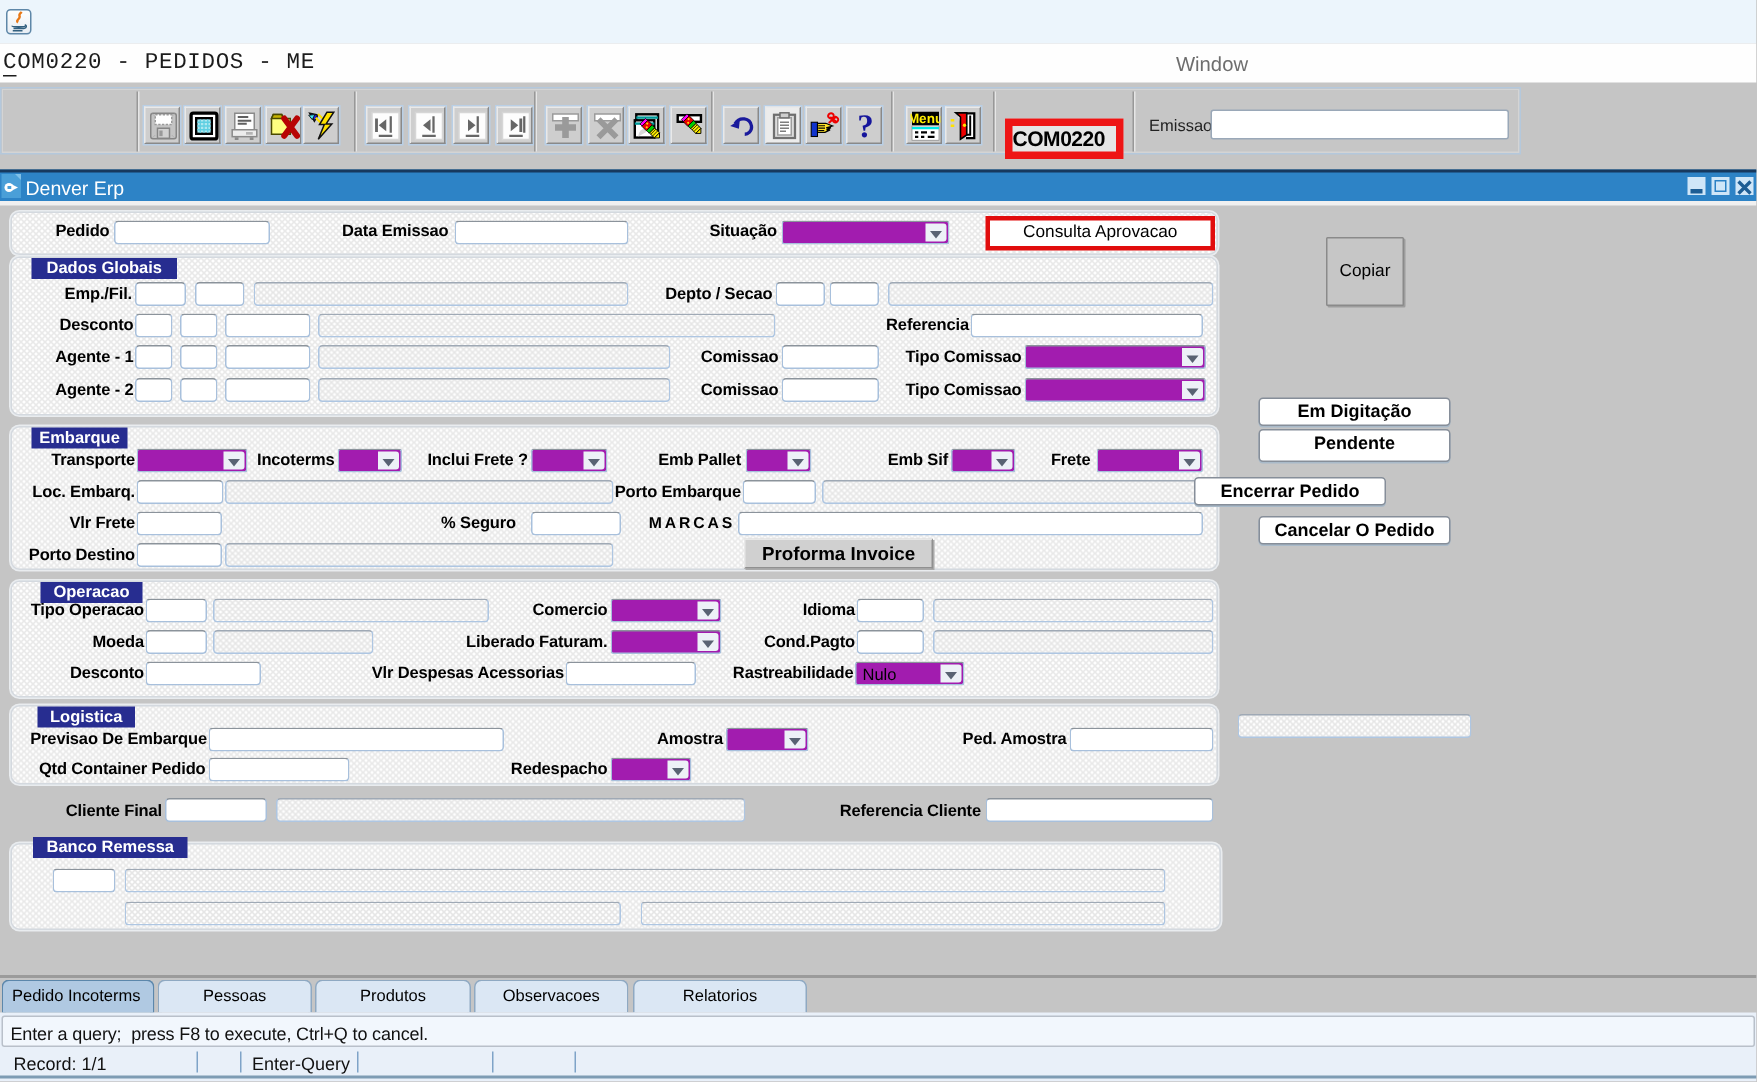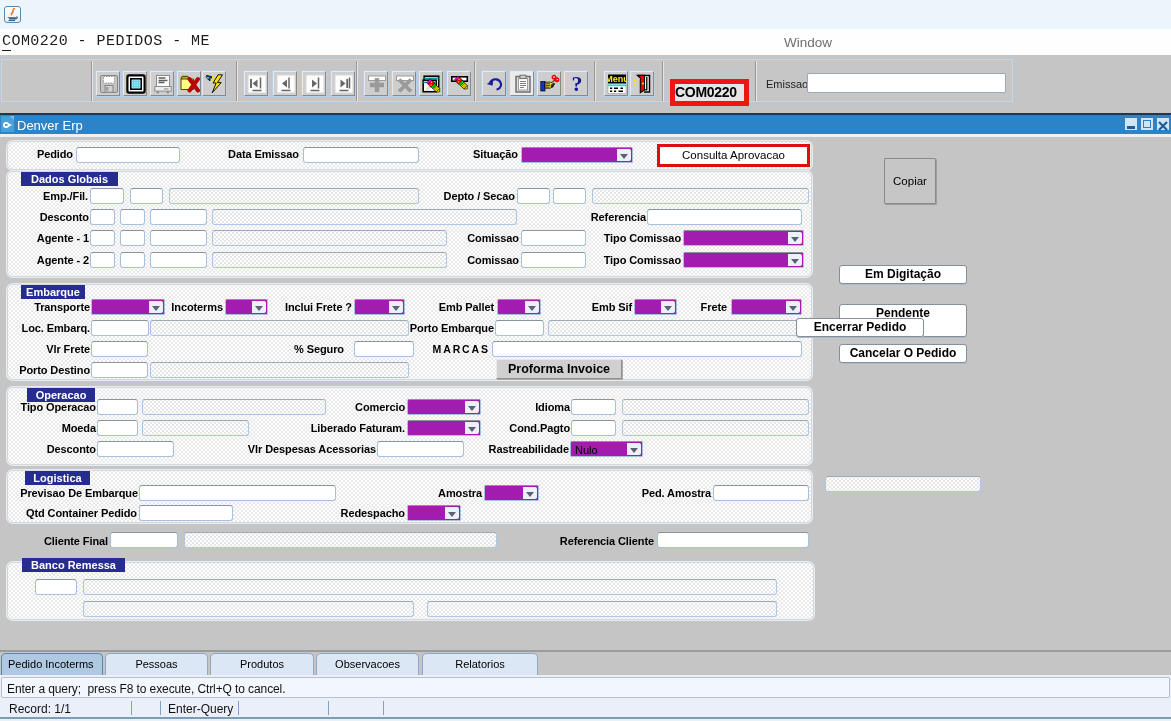--- a/index.html
+++ b/index.html
@@ -371,21 +371,21 @@
 <div class="lbl" style="right:517px;top:535px;font-size:11px">Referencia Cliente</div>
 <div class="inp" style="left:657px;top:532px;width:152px;height:16px"></div>
 <div class="grp" style="left:7px;top:562px;width:807px;height:58px"></div>
 <div class="gl" style="left:22px;top:558px;width:103px">Banco Remessa</div>
 <div class="inp" style="left:35px;top:579px;width:42px;height:16px"></div>
 <div class="ro" style="left:83px;top:579px;width:694px;height:16px"></div>
 <div class="ro" style="left:83px;top:601px;width:331px;height:16px"></div>
 <div class="ro" style="left:427px;top:601px;width:350px;height:16px"></div>
 <div class="ab" style="left:884px;top:158px;width:52px;height:46px;background:#c6c6c6;border:1px solid #8a8a8a;border-radius:1px;box-shadow:1px 1px 0 #9d9d9d;text-align:center;font-size:11.5px;line-height:44px">Copiar</div>
 <div class="wbtn" style="left:839px;top:265px;width:128px;height:19px;line-height:17px">Em Digitação</div>
-<div class="wbtn" style="left:839px;top:304px;width:128px;height:33px;line-height:17px">Pendente</div>
+<div class="wbtn" style="left:839px;top:286px;width:128px;height:22px;line-height:17px">Pendente</div>
 <div class="wbtn" style="left:796px;top:318px;width:128px;height:19px;line-height:17px">Encerrar Pedido</div>
 <div class="wbtn" style="left:839px;top:344px;width:128px;height:19px;line-height:17px">Cancelar O Pedido</div>
 <div class="ab" style="left:0;top:650px;width:1171px;height:2px;background:#9b9b9b"></div>
 <div class="tab" style="left:1px;width:102px;background:#b0c9e2;border-color:#5c87ab;z-index:2;text-align:left;padding-left:6px">Pedido Incoterms</div>
 <div class="tab" style="left:105px;width:103px">Pessoas</div>
 <div class="tab" style="left:210px;width:104px">Produtos</div>
 <div class="tab" style="left:316px;width:103px">Observacoes</div>
 <div class="tab" style="left:422px;width:116px">Relatorios</div>
 <div class="ab" style="left:0;top:675px;width:1171px;height:46px;background:#e9f0f9"></div>
 <div class="ab" style="left:1px;top:677px;width:1169px;height:21px;background:#f2f7fd;border:1px solid #b9c0ca;border-radius:2px"></div>

